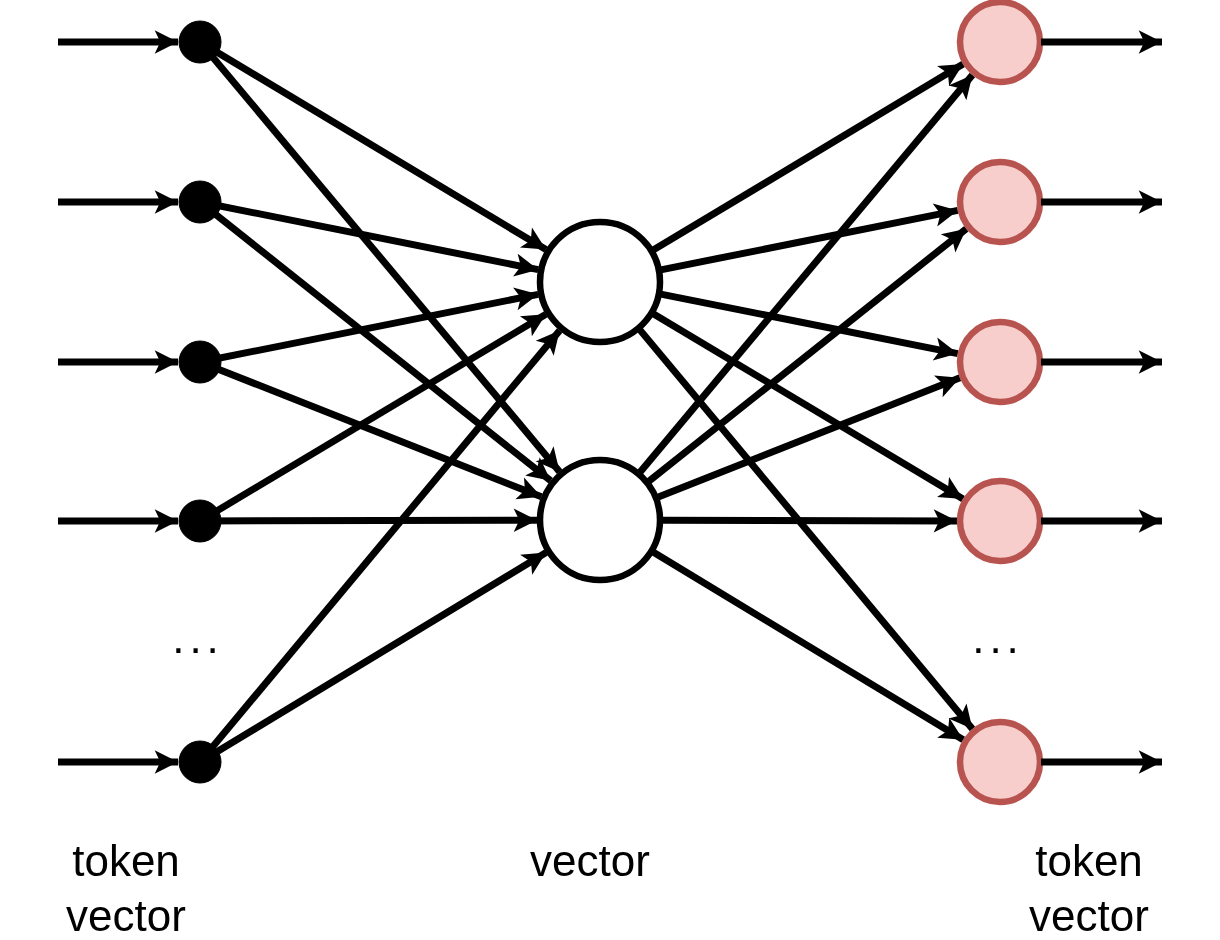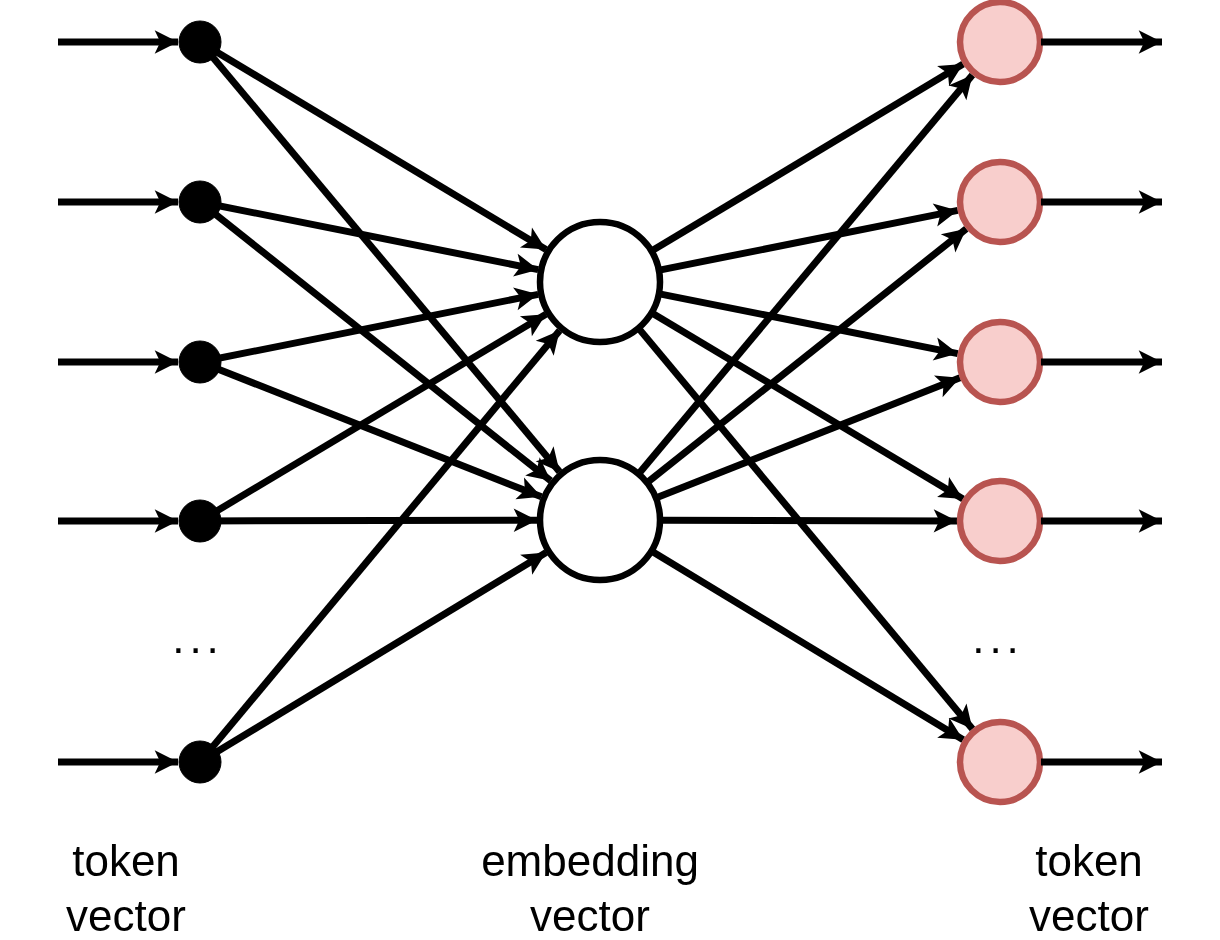--- a/index.html
+++ b/index.html
@@ -94,21 +94,20 @@
       <circle cx="1000" cy="762" r="40" fill="#f8cecc" stroke="#b85450" stroke-width="6.5"></circle>
       <line x1="1041" y1="762" x2="1162" y2="762" stroke="#000000" stroke-width="7" marker-end="url(#ah)"></line>
     </svg>
 
   <div class="layer-label" id="label-left" style="left: 126px;">
     <div>token</div>
     <div>vector</div>
   </div>
 
   <div class="layer-label" id="label-middle" style="left: 590px;">
-    <div>embedding</div>
     <div>vector</div>
   </div>
 
   <div class="layer-label" id="label-right" style="left: 1089px;">
     <div>token</div>
     <div>vector</div>
   </div>
 
   <div class="ellipsis" id="ellipsis-left" style="left: 198px;">...</div>
   <div class="ellipsis" id="ellipsis-right" style="left: 998px;">...</div>

